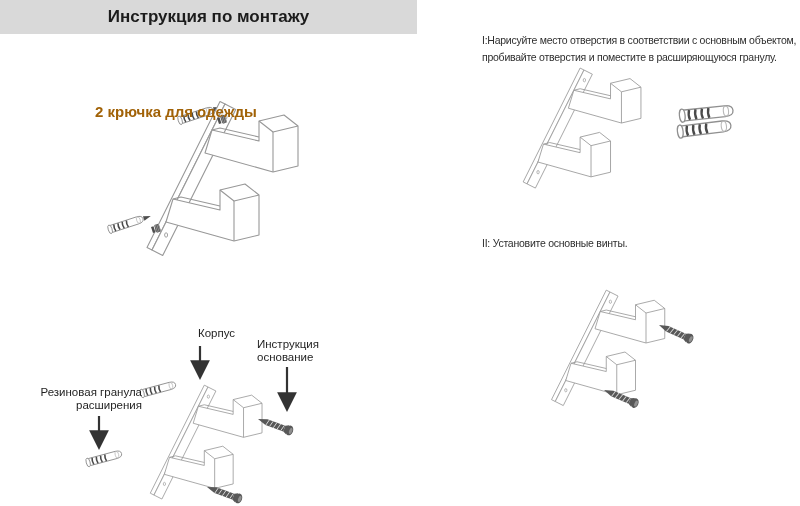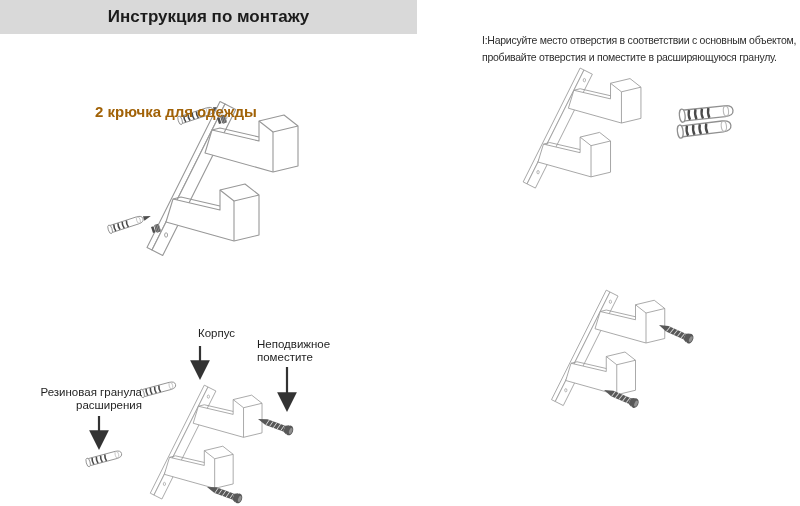--- a/index.html
+++ b/index.html
@@ -110,18 +110,19 @@
     </g>
   </svg>
 
   <div class="abs header-bar">
     <div class="page-title">Инструкция по монтажу</div>
   </div>
 
   <div class="abs product-title">2 крючка для одежды</div>
 
   <div class="abs step-text step-1">I:Нарисуйте место отверстия в соответствии с основным объектом, пробивайте отверстия и поместите в расширяющуюся гранулу.</div>
+  <div class="abs step-text step-2">II: Установите основные винты.</div>
 
   <div class="abs part-label label-korpus">Корпус</div>
-  <div class="abs part-label label-nepodv">Неподвижное поместите</div>
+  <div class="abs part-label label-nepodv">Инструкция основание</div>
   <div class="abs part-label label-rezin">Резиновая гранула расширения</div>
 
 </div>
 
 </body></html>

